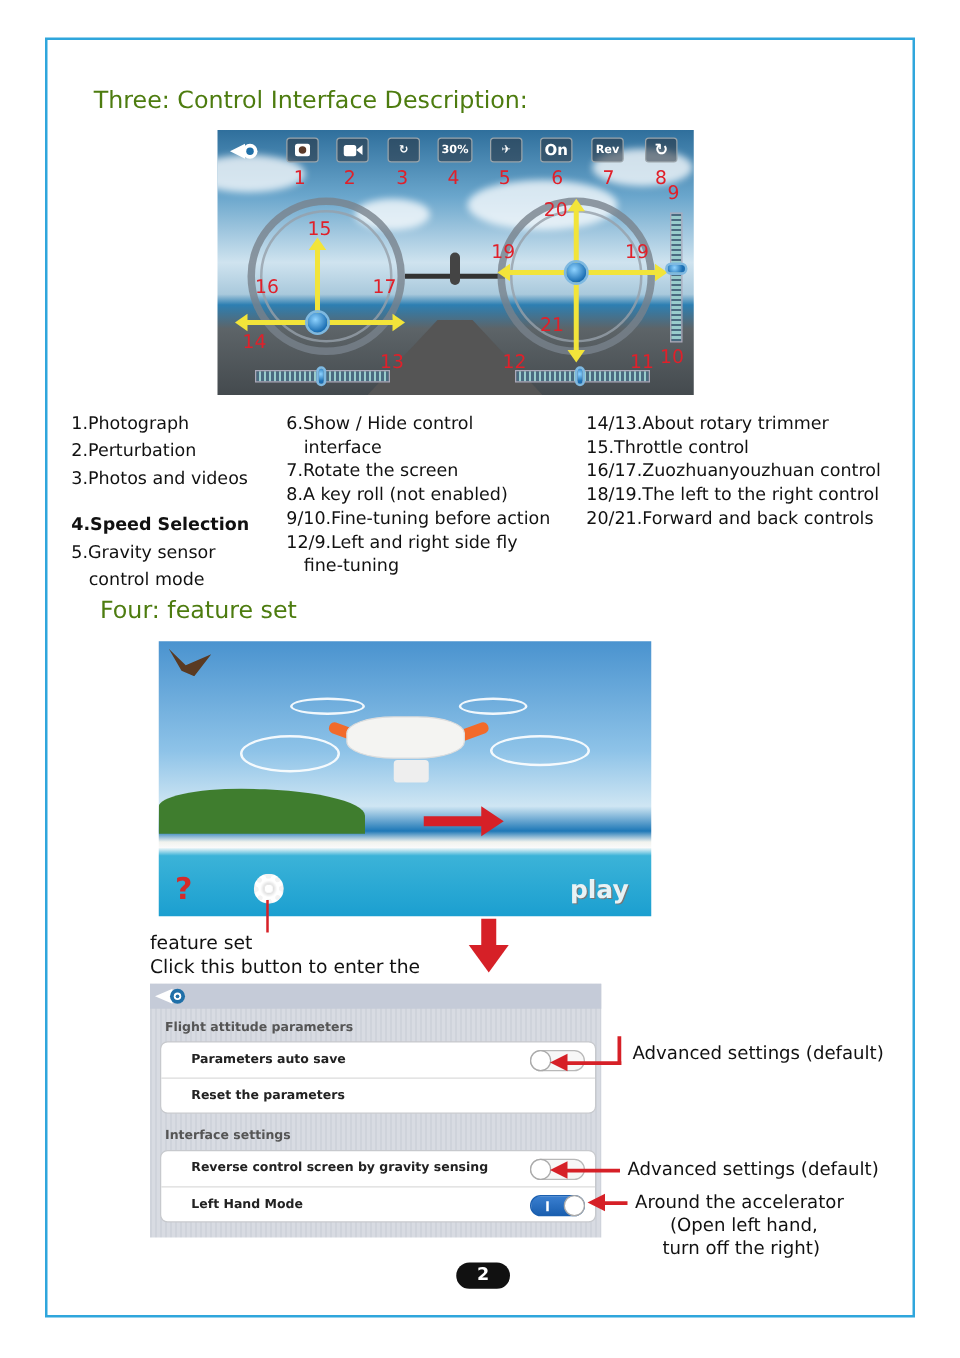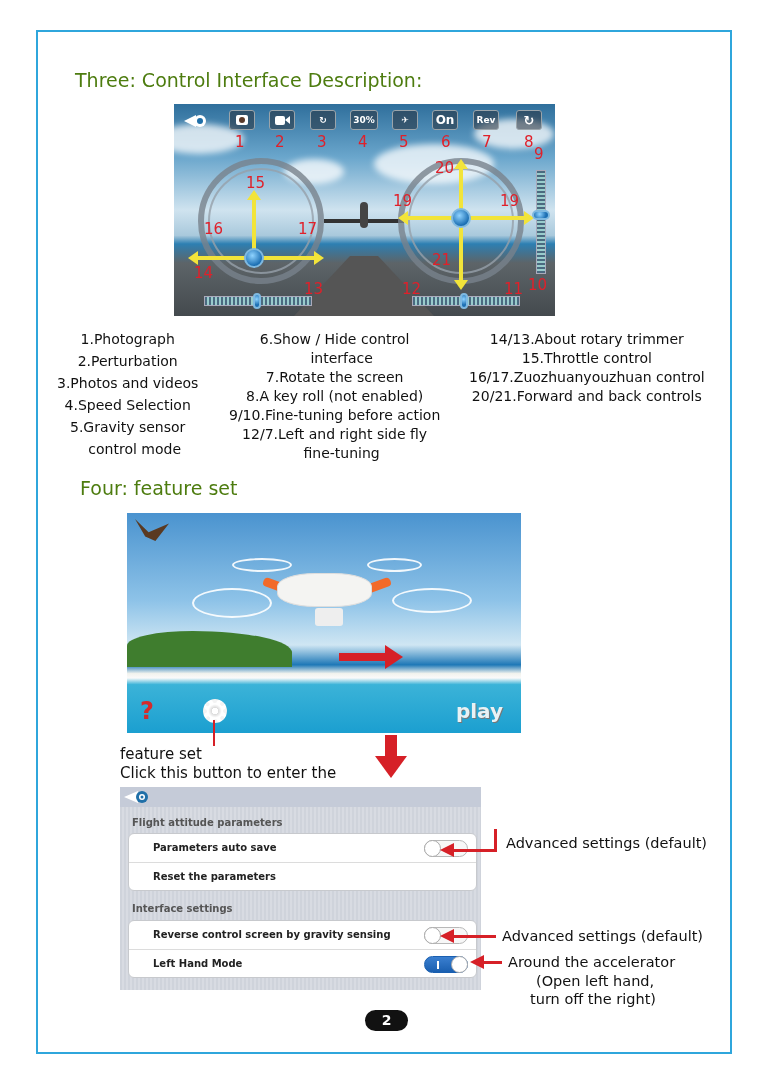--- a/index.html
+++ b/index.html
@@ -1,20 +1,20 @@
 <!DOCTYPE html>
 <html><head>
 <meta charset="utf-8">
 <style>
   * { box-sizing: border-box; margin: 0; padding: 0; }
   body { width: 768px; height: 1086px; background: #fff; position: relative; font-family: "DejaVu Sans", "Liberation Sans", sans-serif; color: #111; overflow: hidden; }
   .frame { position: absolute; left: 36px; top: 30px; width: 696px; height: 1024px; border: 2px solid #2fa6dc; }
   .h2 { position: absolute; font-size: 19px; font-weight: normal; color: #4d7c0f; white-space: nowrap; }
   .list { position: absolute; font-size: 14px; line-height: 19px; }
-  .list div { white-space: nowrap; text-align: center; }
+  .list div { white-space: nowrap; }
   .indent { padding-left: 14px; }
 
   
   .ctrl { position: absolute; left: 174px; top: 104px; width: 381px; height: 212px; overflow: hidden;
     background: linear-gradient(180deg, #2f6f9c 0%, #6aa6cc 25%, #cfe3ef 50%, #a9c9dc 62%, #2d7fb2 66%, #5d6468 75%, #444a4e 100%); }
   .cloud { position: absolute; background: rgba(255,255,255,0.75); border-radius: 50%; filter: blur(3px); }
   .tb { position: absolute; top: 6px; height: 20px; width: 26px; border: 1px solid #9aa4aa; border-radius: 3px; background: rgba(40,50,60,0.55); color: #fff; font-size: 9px; font-weight: bold; display: flex; align-items: center; justify-content: center; }
   .num { position: absolute; color: #e0202a; font-size: 15px; font-weight: normal; }
   .ring { position: absolute; border: 6px solid rgba(120,130,140,0.8); border-radius: 50%; }
   .ring2 { position: absolute; border: 2px solid rgba(150,160,170,0.8); border-radius: 50%; }
@@ -142,37 +142,38 @@
   <div class="num" style="left:20px;top:160px;">14</div>
   <div class="num" style="left:130px;top:176px;">13</div>
   <div class="num" style="left:228px;top:176px;">12</div>
   <div class="num" style="left:330px;top:176px;">11</div>
 </div>
 
 <div class="list" style="left:57px;top:330px;">
   <div>1.Photograph</div>
   <div style="margin-top:3px;">2.Perturbation</div>
   <div style="margin-top:3px;">3.Photos and videos</div>
-  <div style="margin-top:3px;">4.Speed Selection</div>
+  <div style="margin-top:18px;font-weight:bold;">4.Speed Selection</div>
   <div style="margin-top:3px;">5.Gravity sensor</div>
   <div class="indent" style="margin-top:3px;">control mode</div>
 </div>
 <div class="list" style="left:229px;top:330px;">
   <div>6.Show / Hide control</div>
   <div class="indent">interface</div>
   <div>7.Rotate the screen</div>
   <div>8.A key roll (not enabled)</div>
   <div>9/10.Fine-tuning before action</div>
-  <div>12/7.Left and right side fly</div>
+  <div>12/9.Left and right side fly</div>
   <div class="indent">fine-tuning</div>
 </div>
 <div class="list" style="left:469px;top:330px;">
   <div>14/13.About rotary trimmer</div>
   <div>15.Throttle control</div>
   <div>16/17.Zuozhuanyouzhuan control</div>
+  <div>18/19.The left to the right control</div>
   <div>20/21.Forward and back controls</div>
 </div>
 
 <div class="h2" style="left:80px;top:477px;">Four: feature set</div>
 
 <div class="feat">
   <div style="position:absolute;left:8px;top:6px;width:34px;height:22px;background:#5a3a22;clip-path:polygon(0 0,40% 60%,100% 20%,60% 100%,30% 80%);"></div>
   <div class="island"></div>
   <div class="prop" style="left:105px;top:45px;width:60px;height:14px;"></div>
   <div class="prop" style="left:240px;top:45px;width:55px;height:14px;"></div>

